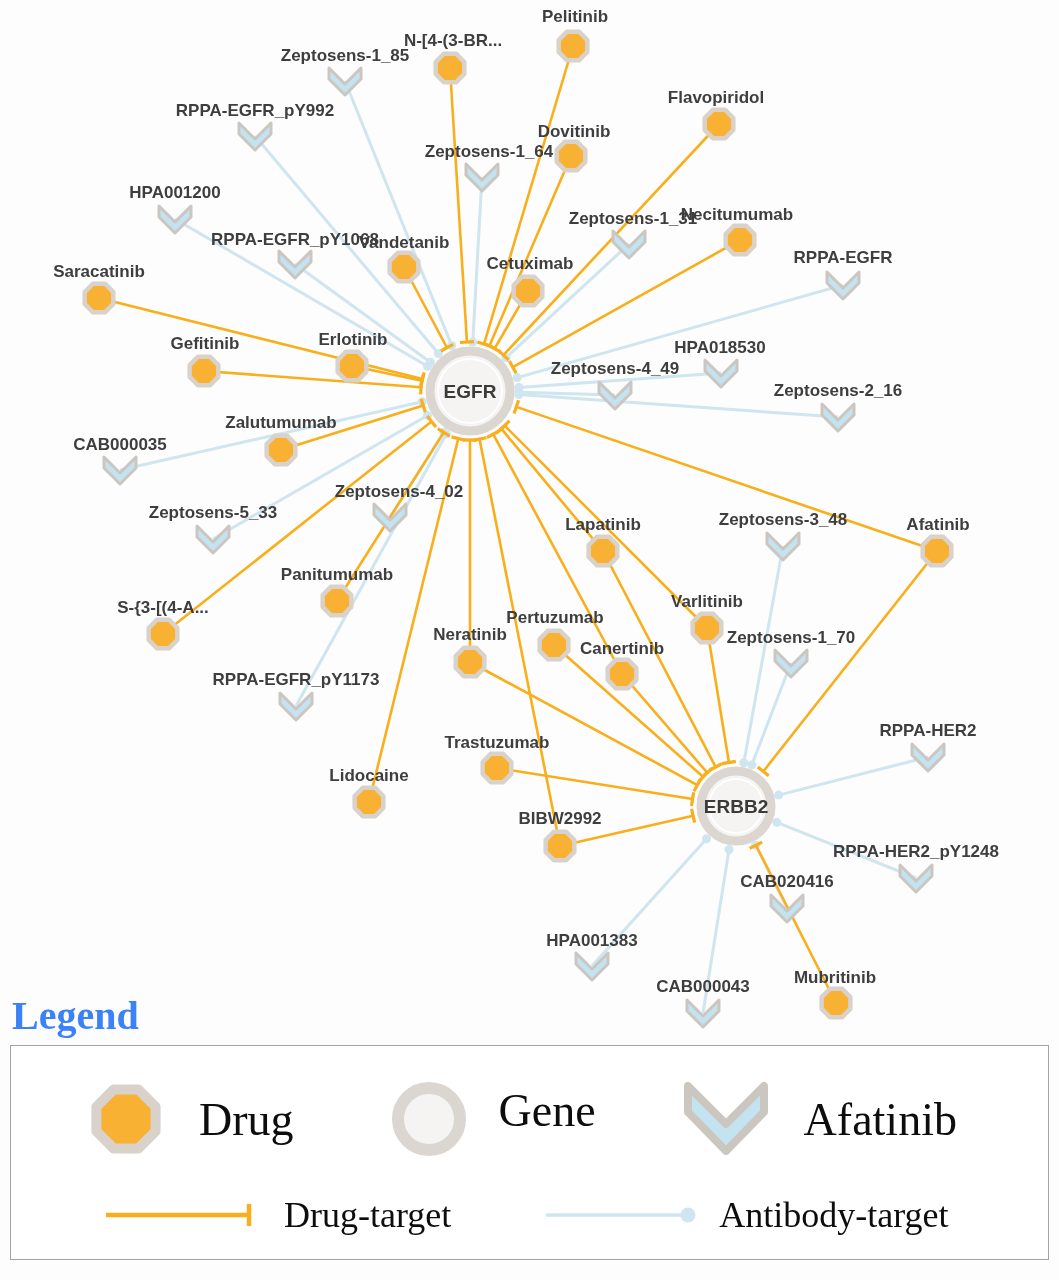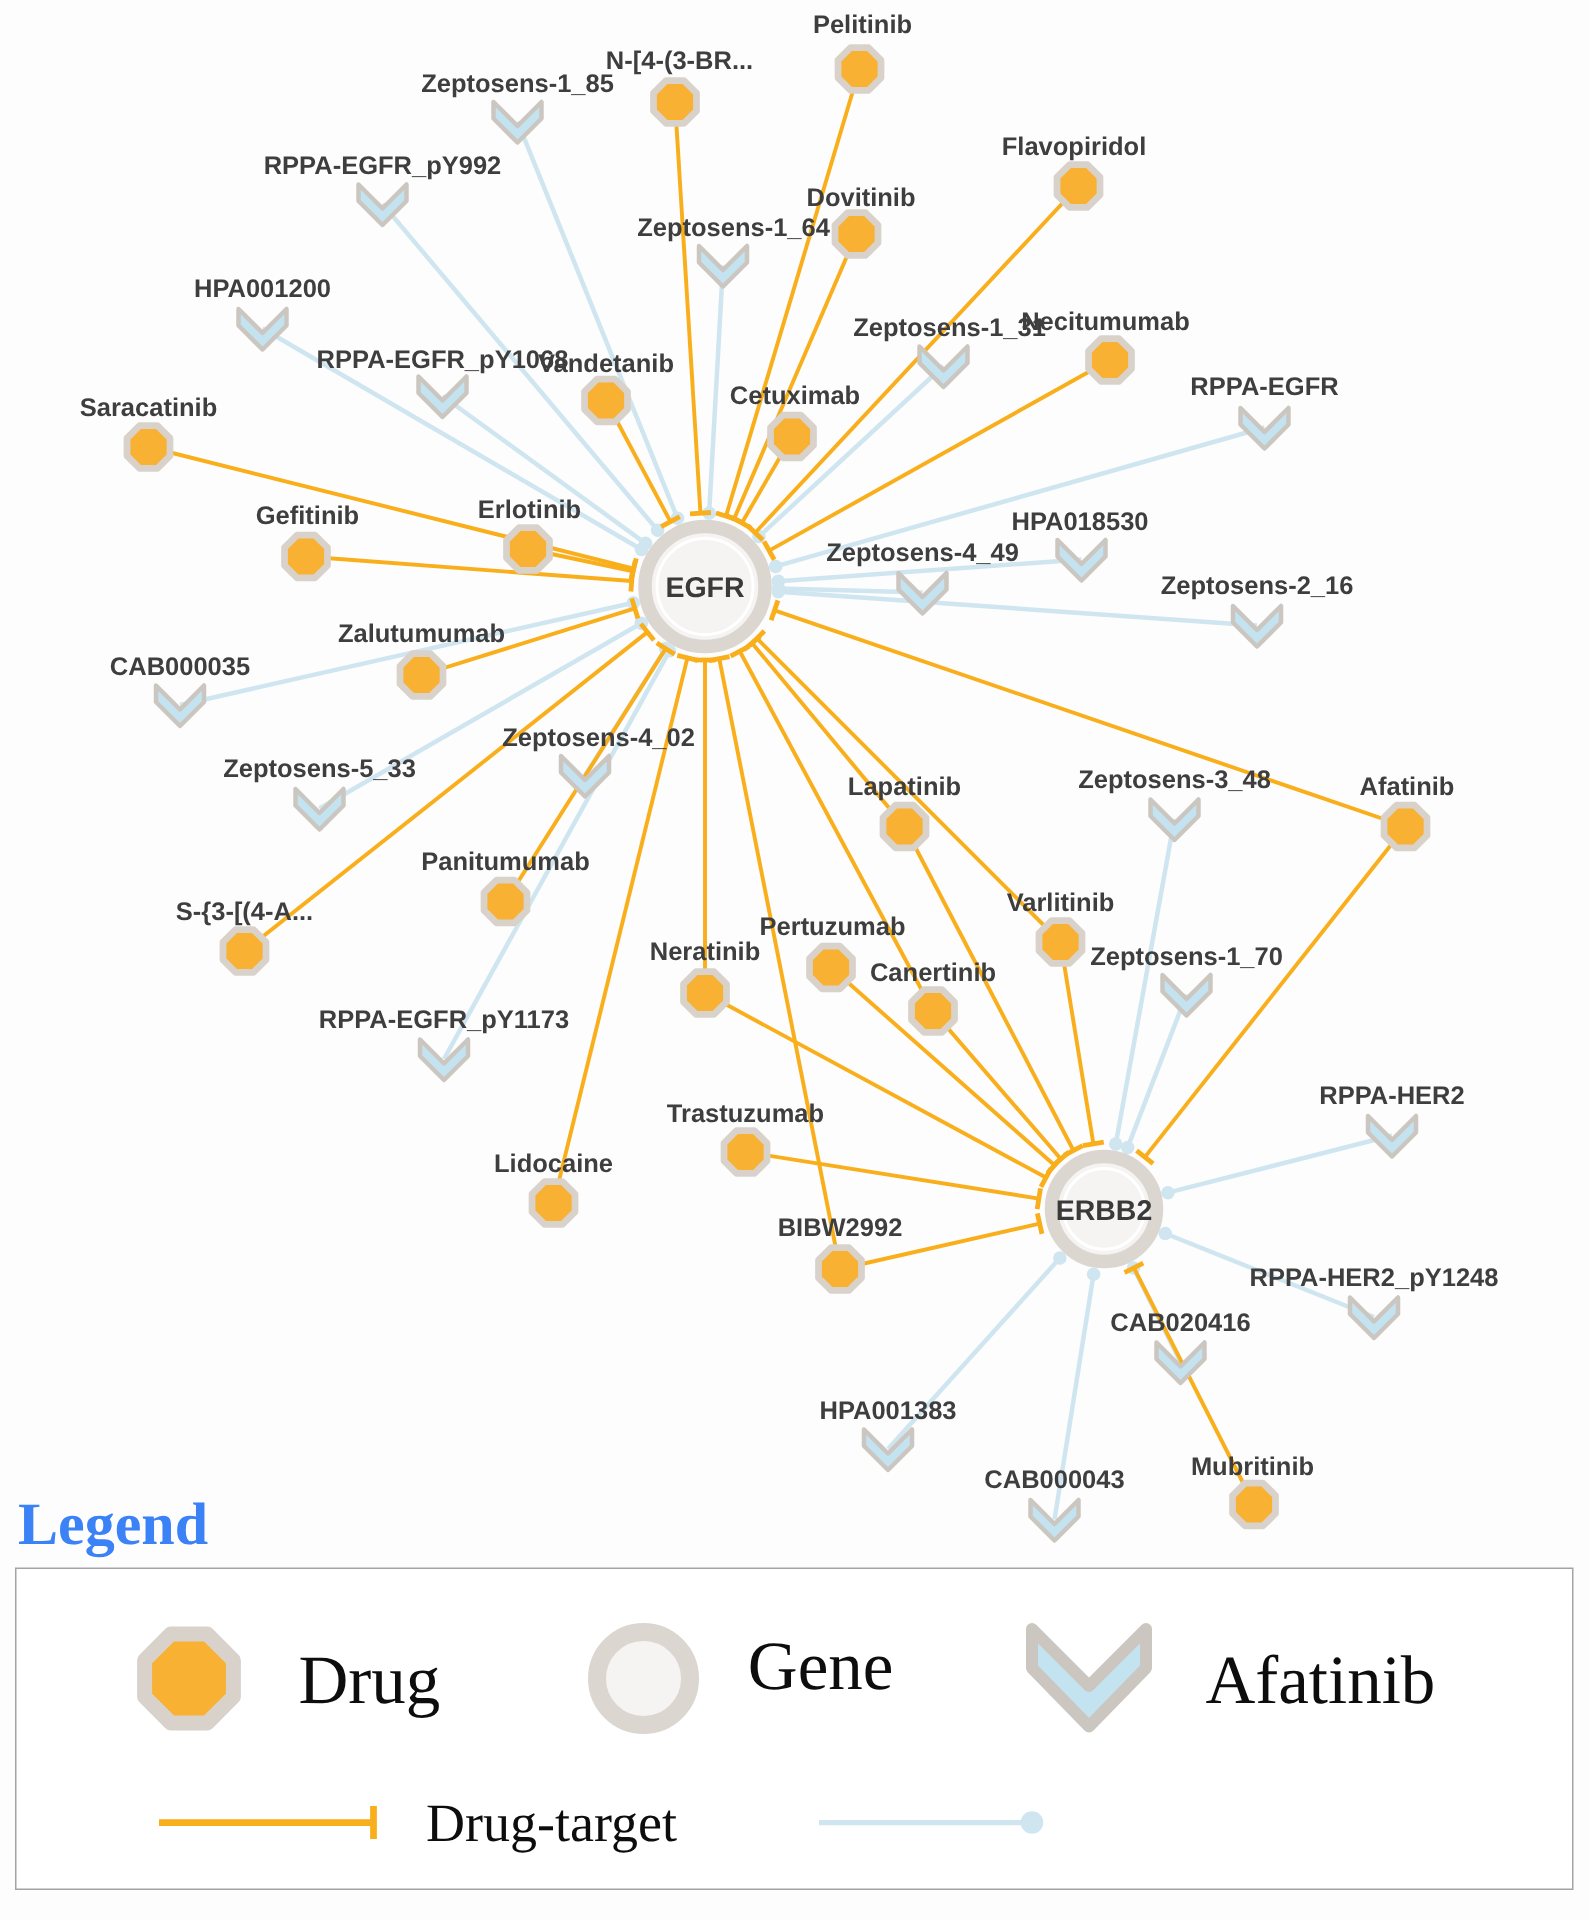--- a/index.html
+++ b/index.html
@@ -461,14 +461,15 @@
         <line x1="148" y1="6" x2="148" y2="28" stroke="#F9AE1B" stroke-width="4.5"></line>
       </svg>
     </span>
     <span id="legend-drug-edge-label" class="elabel">Drug-target</span>
     <span class="licon">
       <svg width="160" height="34" viewBox="0 0 160 34">
         <line x1="5" y1="17" x2="140" y2="17" stroke="#CFE5F0" stroke-width="3.5"></line>
         <circle cx="147" cy="17" r="7.5" fill="#CFE5F0"></circle>
       </svg>
     </span>
+    <span id="legend-antibody-edge-label" class="elabel">Antibody-target</span>
   </div>
 </div>
 
 </body></html>

